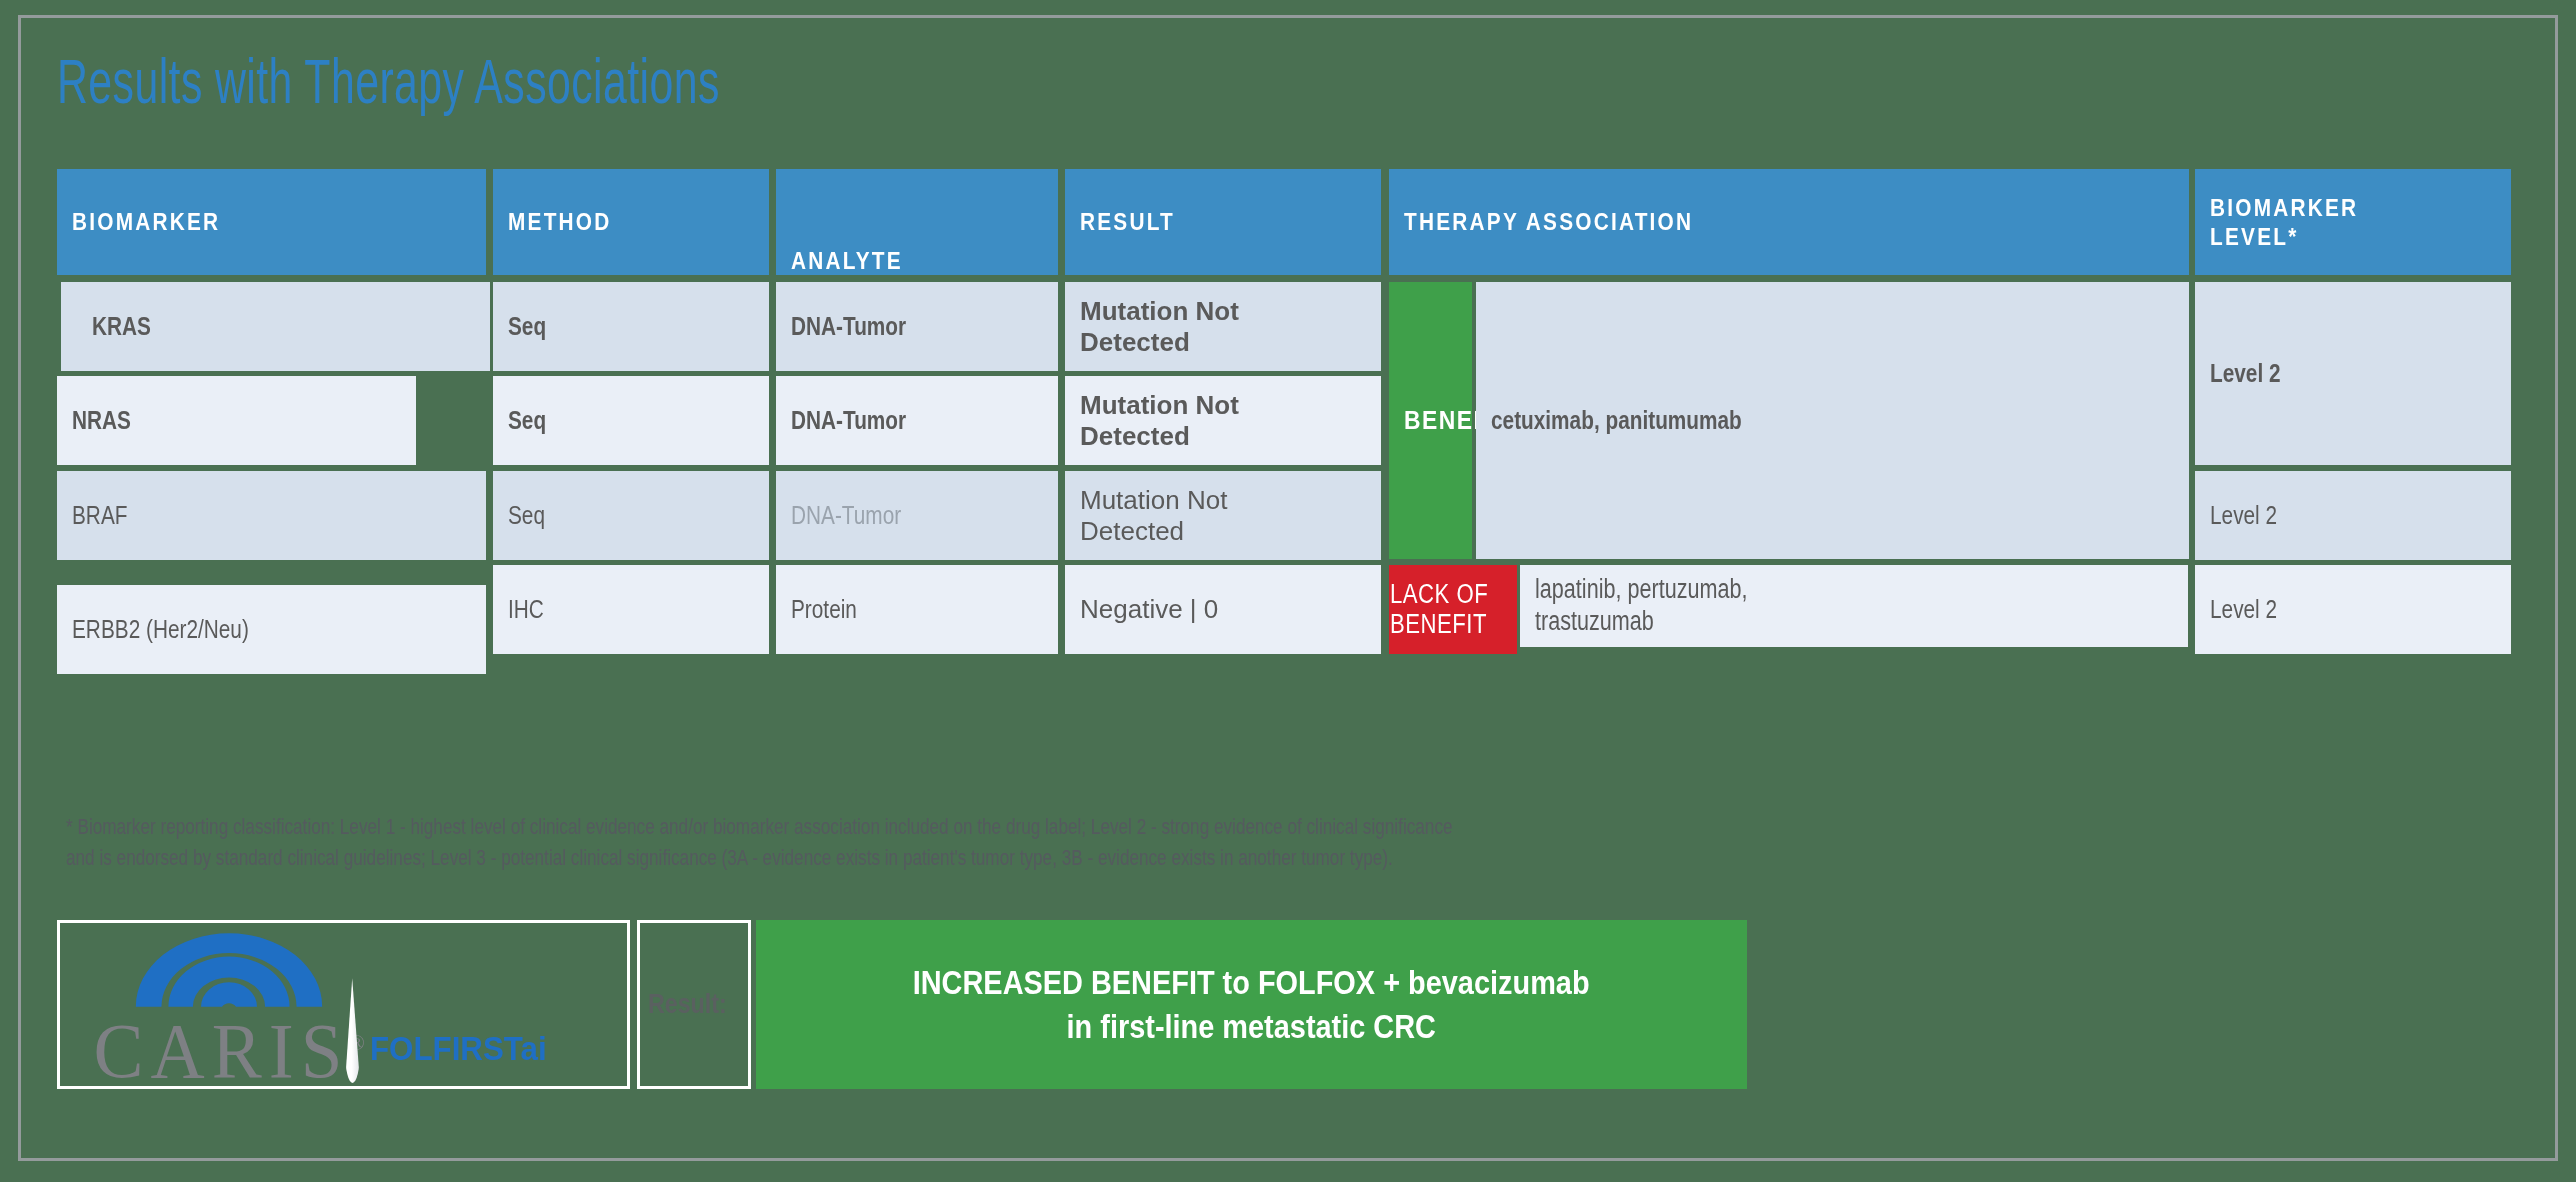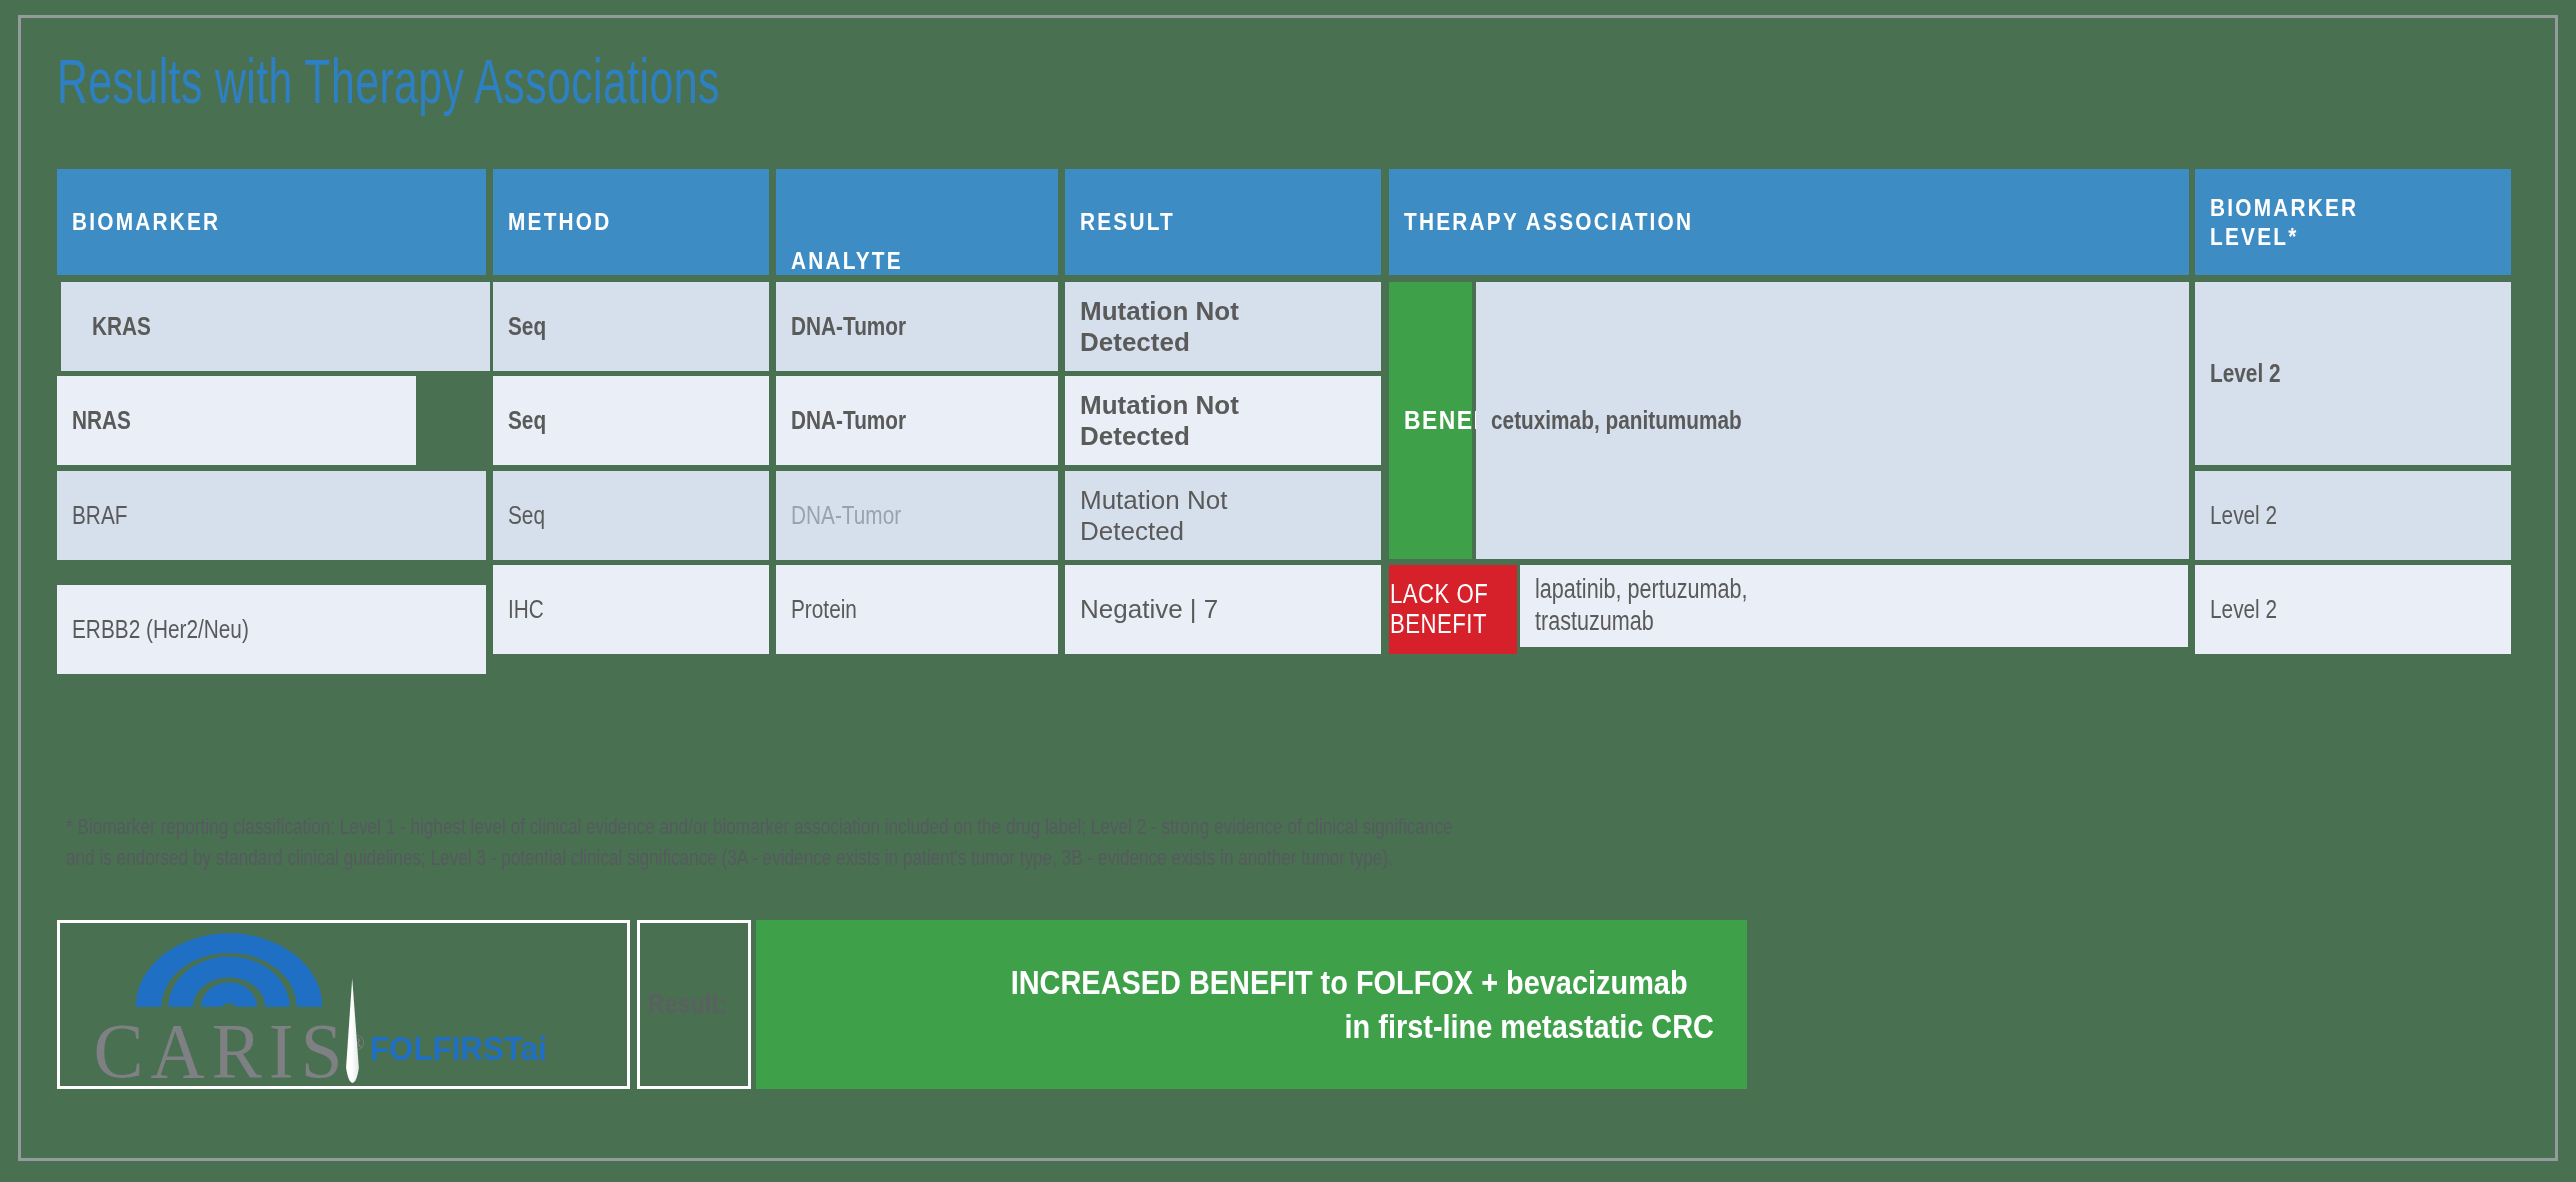--- a/index.html
+++ b/index.html
@@ -88,21 +88,21 @@
 
   
   .banner{position:absolute;left:57px;top:920px;width:2455px;height:169px;}
   .bcell{position:absolute;box-sizing:border-box;}
 
   .logobox{left:0;top:0;width:573px;height:169px;background:#4a7052;border:3.5px solid #ffffff;}
   .resultbox{left:580px;top:0;width:114px;height:169px;background:#4a7052;border:3.5px solid #ffffff;
              display:flex;align-items:center;justify-content:flex-start;padding-left:8.2px;}
   .resultbox span{color:#5a6060;font-weight:bold;font-size:27px;transform:scaleX(0.86);transform-origin:left center;display:block;}
   .greenbanner{left:699px;top:0;width:991px;height:169px;background:#3fa04a;
-               display:flex;flex-direction:column;align-items:flex-end;justify-content:center;}
+               display:flex;flex-direction:column;align-items:center;justify-content:center;}
   .greenbanner b{color:#fff;font-weight:bold;font-size:34px;line-height:1.28;display:block;text-align:center;
                  transform:scaleX(0.85);transform-origin:center center;white-space:nowrap;}
   .seebox{left:1696px;top:0;width:759px;height:169px;background:#eaeff7;
           display:flex;flex-direction:column;align-items:center;justify-content:center;}
   .seebox span{color:#5a5f63;font-size:30px;line-height:1.3;text-align:center;display:block;
                transform:scaleX(0.78);transform-origin:center center;white-space:nowrap;}
 
   
   .logo-wrap{position:absolute;left:23px;top:8.2px;width:525px;height:152px;}
   .caris-text{
@@ -200,21 +200,21 @@
     <div class="cell body-cell cond lightrow" style="left:0px;top:396px;width:429px;height:89px;margin-top:20px;">
       <span>ERBB2 (Her2/Neu)</span>
     </div>
     <div class="cell body-cell cond lightrow" style="left:436px;top:396px;width:276px;height:89px;">
       <span>IHC</span>
     </div>
     <div class="cell body-cell cond lightrow" style="left:719px;top:396px;width:282px;height:89px;">
       <span>Protein</span>
     </div>
     <div class="cell body-cell lightrow wide" style="left:1008px;top:396px;width:316px;height:89px;">
-      <span>Negative | 7</span>
+      <span>Negative | 0</span>
     </div>
 
     <div class="cell greencell" style="left:1332px;top:113px;width:83px;height:277px;">
       <span>BENEFIT</span>
     </div>
     <div class="cell body-cell cond darkrow bold" style="left:1419px;top:113px;width:713px;height:277px;">
       <span>cetuximab, panitumumab</span>
     </div>
 
     <div class="cell redcell" style="left:1332px;top:396px;width:128px;height:89px;">

